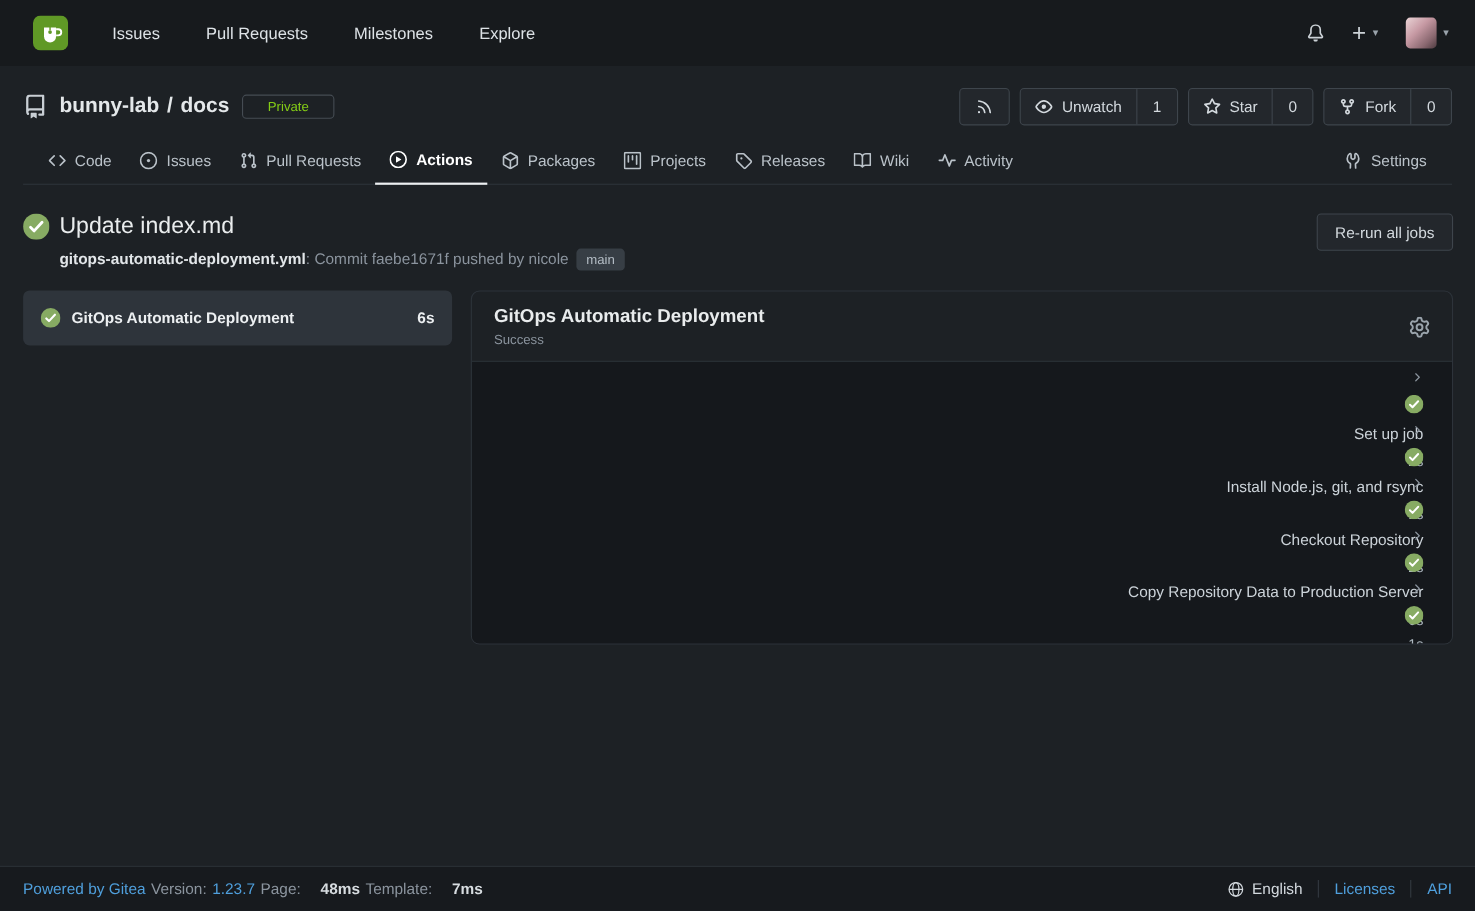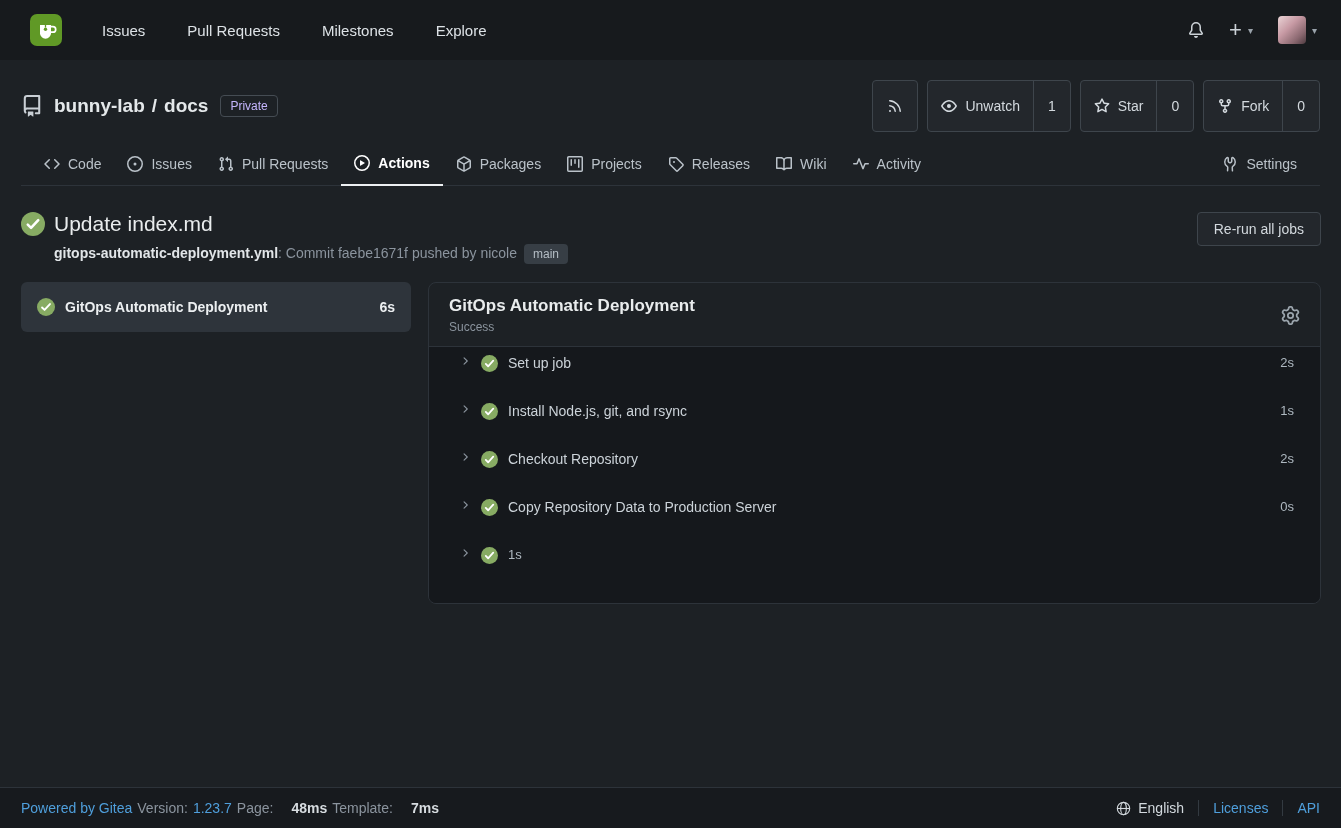--- a/index.html
+++ b/index.html
@@ -27,24 +27,24 @@
   .avatar { width:28px; height:28px; border-radius:4px;
             background:linear-gradient(135deg,#ead4d6 0%,#c79aa4 40%,#8a6870 75%,#4e3b40 100%); }
 
   
   .repo-header { padding:20px 21px 0; }
   .repo-title-row { display:flex; align-items:center;text-align:right; }
   .repo-icon { width:22px; height:22px; color:#c9cfd5; margin-right:11px; }
   .repo-title { font-size:19px; font-weight:600; color:#e4e8ea; cursor:pointer; }
   .repo-sep { margin:0 7px; font-size:19px; font-weight:600; color:#e4e8ea; }
   .badge-private { margin-left:12px; border:1px solid #454c53; border-radius:4px;
-                   padding:3px 9px; font-size:12px; color:#c4b5fd; }
+                   padding:3px 22px; font-size:12px; color:#84cc16; }
   .repo-actions { margin-left:auto; display:flex; gap:9px; }
   .hdr-btn { display:flex; align-items:center; background:#23272c; border:1px solid #3e454c;
-             border-radius:4px; height:52px; color:#d3d9de; font-size:14px; cursor:pointer; }
+             border-radius:4px; height:34px; color:#d3d9de; font-size:14px; cursor:pointer; }
   .hdr-btn .seg { display:flex; align-items:center; gap:8px; padding:0 13px; height:100%; }
   .hdr-btn .count { border-left:1px solid #3e454c; padding:0 14px; display:flex;
                     align-items:center; height:100%; }
   .rss-btn { width:46px; display:flex; align-items:center; justify-content:center; }
 
   
   .tabs { display:flex; align-items:stretch; margin-top:13px; border-bottom:1px solid #2d333a;
           padding:0 10px; }
   .tab { display:flex; align-items:center; gap:8px; padding:10px 13px 13px; color:#bac2c9;
          font-size:14px; cursor:pointer;justify-content:space-between; }
@@ -76,22 +76,22 @@
   .job-duration { font-weight:700; color:#eceff1; font-size:14px; }
 
   .job-panel { flex:1; border:1px solid #2d333a; border-radius:8px; overflow:hidden; }
   .panel-header { display:flex; align-items:center; justify-content:space-between;
                   padding:13px 20px 12px; border-bottom:1px solid #2d333a; }
   .panel-title { font-size:17px; font-weight:600; color:#e9eced; margin:0 0 4px; }
   .panel-status { font-size:12px; color:#8b949e; }
   .gear { width:19px; height:19px; color:#9aa4ac; cursor:pointer; flex-shrink:0; }
 
   .steps { background:#15181c; padding:8px 0; }
-  .step-row { display:flex; align-items:flex-start; height:48px; padding:0 26px 0 30px; gap:10px;
-              cursor:pointer; }
+  .step-row { display:flex; align-items:flex-end; height:48px; padding:0 26px 0 30px; gap:10px;
+              cursor:pointer;flex-direction:column; }
   .chev { width:12px; height:12px; color:#8b949e; flex-shrink:0; }
   .check-sm { width:17px; height:17px; flex-shrink:0; }
   .step-name { flex:1; color:#ccd3d9; font-size:14px; }
   .step-duration { color:#aeb8c0; font-size:13px; }
 
   
   .footer { border-top:1px solid #2d333a; background:#171a1e; height:41px; display:flex;
             align-items:center; padding:0 21px; font-size:14px; color:#8b949e; flex-shrink:0;gap:22px; }
   .f-left { display:flex; align-items:center; gap:5px; white-space:nowrap; }
   .link { color:#4f9fdc; cursor:pointer; }

